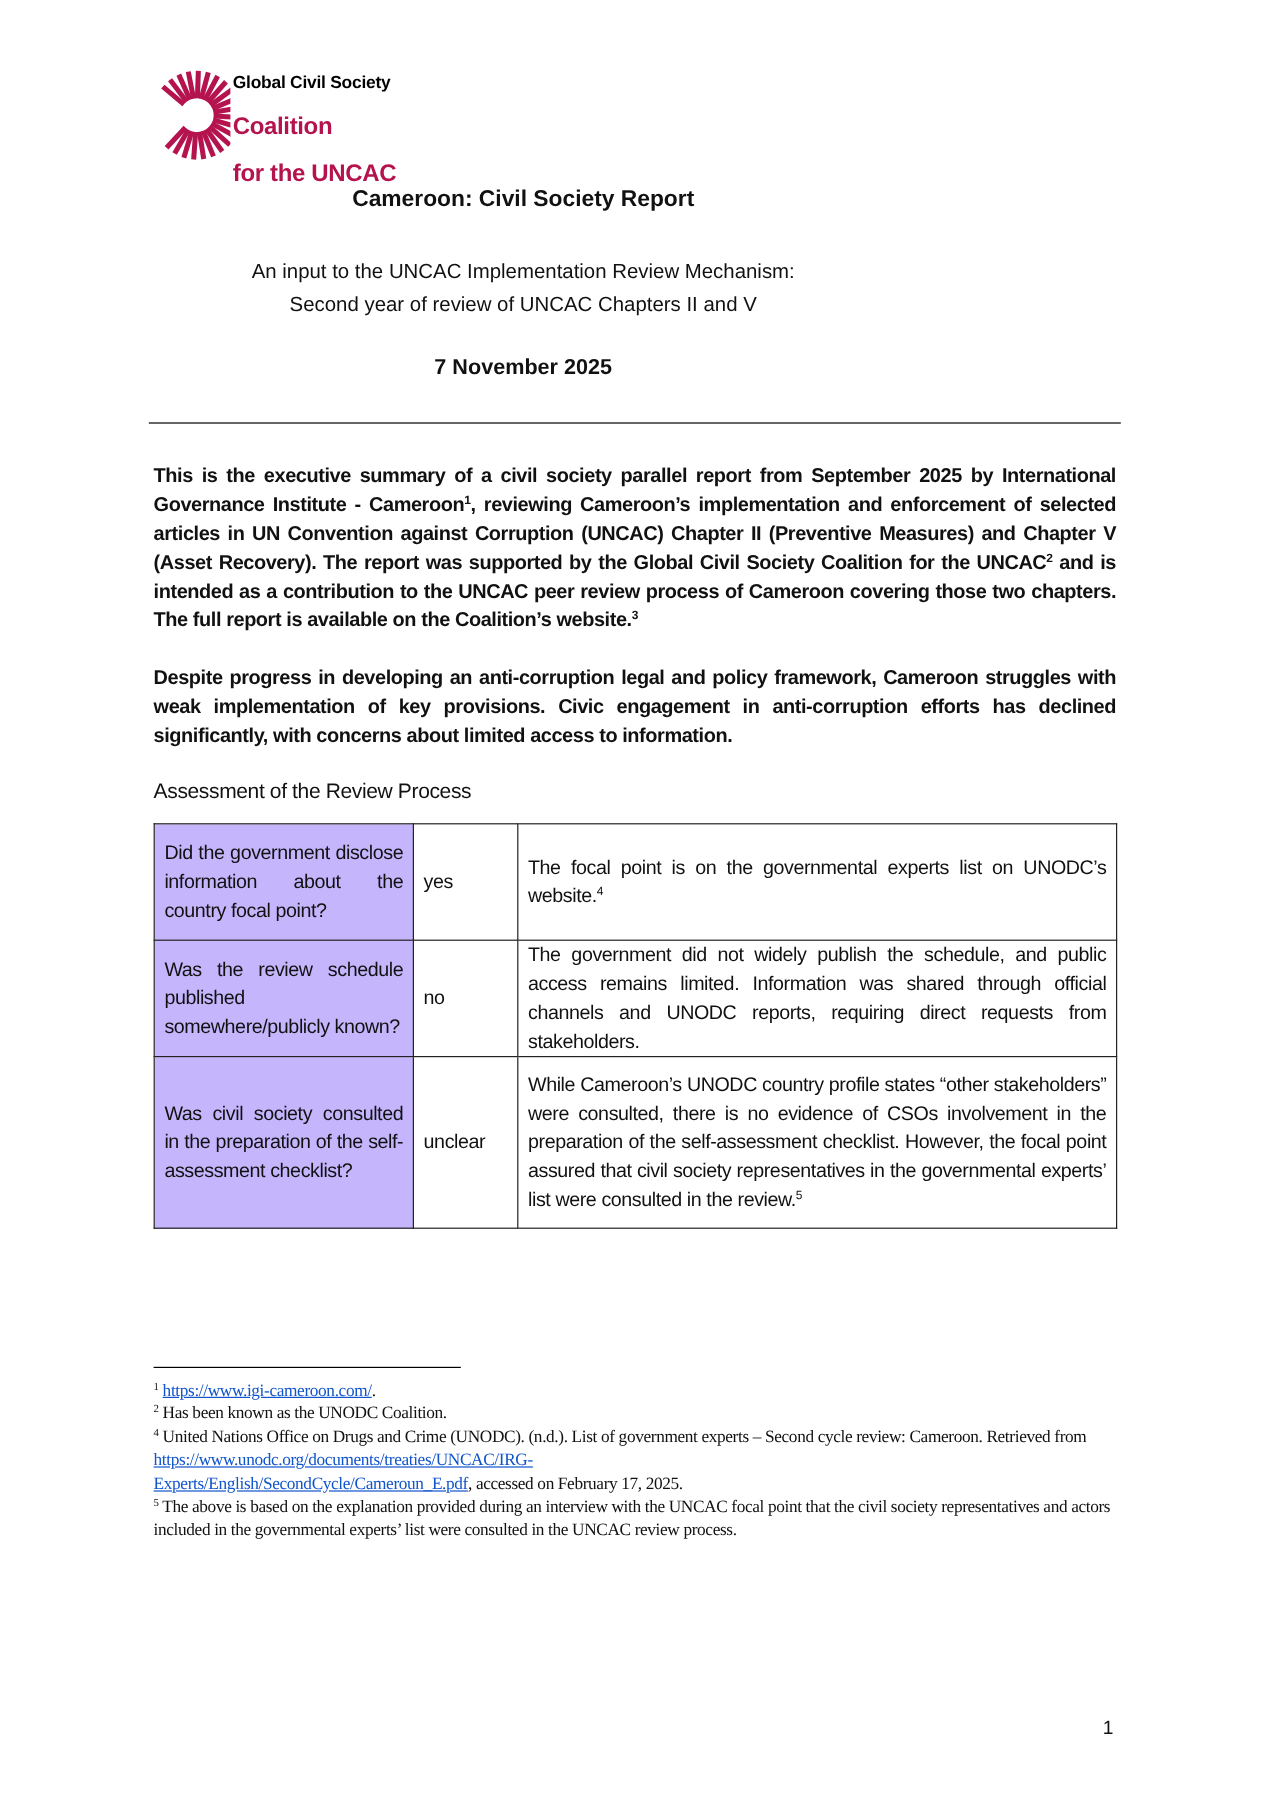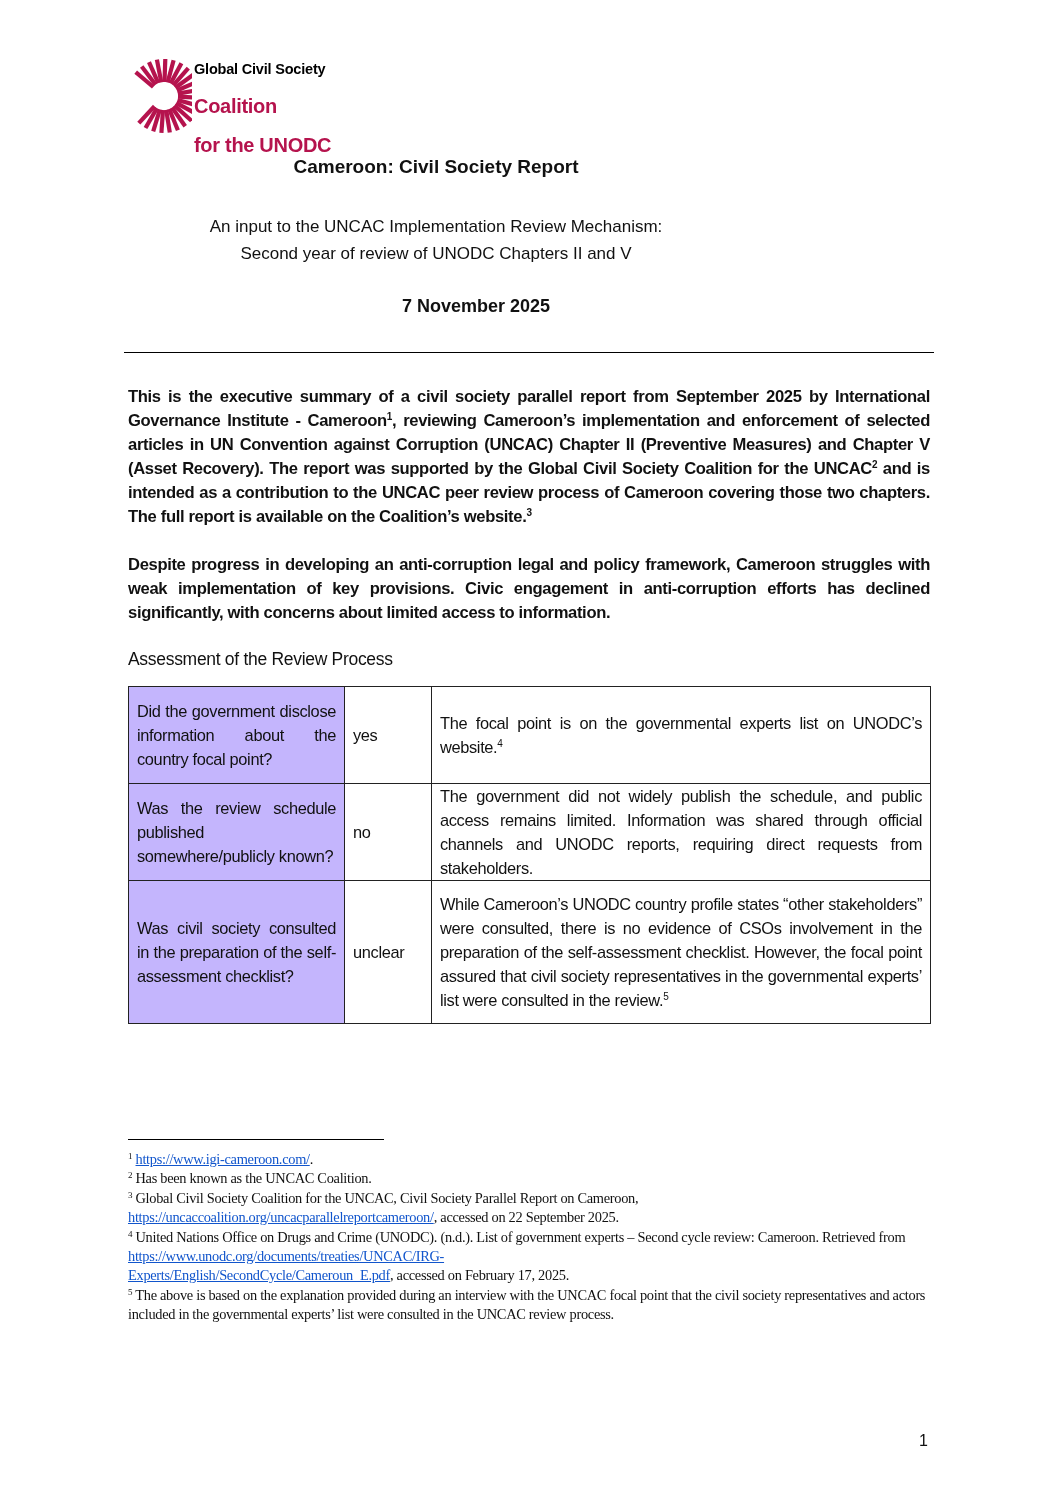--- a/index.html
+++ b/index.html
@@ -6,21 +6,21 @@
     body { width: 1058px; height: 1497px; position: relative; overflow: hidden;
            font-family: "Liberation Sans", sans-serif; color: #111; }
     .page { position: absolute; left: 0; top: 0; width: 1058px; height: 1497px; }
     .logo { position: absolute; left: 126px; top: 56px; width: 220px; height: 80px; }
     .logo-text { position: absolute; left: 68px; top: 6px; line-height: 1; }
     .logo-line1 { font-size: 14.5px; color: #000000; letter-spacing: -0.2px; font-weight: bold; }
     .logo-line2, .logo-line3 { font-size: 20px; font-weight: bold; color: #b5134d; margin-top: 19px; letter-spacing: -0.3px; }
     .title { position: absolute; left: 0; width: 872px; text-align: center; }
     .t1 { top: 156px; font-size: 19px; font-weight: bold; }
     .t2 { top: 213px; font-size: 17px; line-height: 27px; }
-    .t3 { top: 296px; font-size: 18px; font-weight: bold; padding-left: 40px; }
+    .t3 { top: 296px; font-size: 18px; font-weight: bold; }
     .hr { position: absolute; left: 124px; top: 352px; width: 810px; height: 0; border-top: 1.6px solid #000; }
     .para { position: absolute; left: 128px; width: 802px; font-size: 16.6px; line-height: 24px;
             text-align: justify; letter-spacing: -0.35px; font-weight: bold; }
     .p1 { top: 385px; }
     .p2 { top: 553px; }
     sup { font-size: 10px; line-height: 0; vertical-align: 6px; }
     .h2 { position: absolute; left: 128px; top: 649px; font-size: 17.5px; font-weight: normal; letter-spacing: -0.3px; }
     table.assess { position: absolute; left: 128px; top: 686px; width: 803px; border-collapse: collapse;
                    font-size: 16.4px; line-height: 24px; letter-spacing: -0.35px; }
     table.assess td { border: 1.3px solid #222; vertical-align: middle; padding: 0 8px; }
@@ -65,28 +65,28 @@
           <line x1="40.2" y1="53.8" x2="43.8" y2="76.5"></line>
           <line x1="37.0" y1="54.0" x2="35.4" y2="76.9"></line>
           <line x1="33.9" y1="53.4" x2="27.2" y2="75.4"></line>
           <line x1="31.0" y1="52.1" x2="19.5" y2="72.0"></line>
           <line x1="28.5" y1="50.2" x2="12.8" y2="67.1"></line>
         </g>
     </svg>
     <div class="logo-text">
       <div class="logo-line1">Global Civil Society</div>
       <div class="logo-line2">Coalition</div>
-      <div class="logo-line3">for the UNODC</div>
+      <div class="logo-line3">for the UNCAC</div>
     </div>
   </div>
 
   <div class="title t1">Cameroon: Civil Society Report</div>
   <div class="title t2">
     <div>An input to the UNCAC Implementation Review Mechanism:</div>
-    <div>Second year of review of UNODC Chapters II and V</div>
+    <div>Second year of review of UNCAC Chapters II and V</div>
   </div>
   <div class="title t3">7 November 2025</div>
 
   <div class="hr"></div>
 
   <div class="para p1"><span>This is the executive summary of a civil society parallel report from September 2025 by International Governance Institute - Cameroon</span><sup>1</sup><span>, reviewing Cameroon’s implementation and enforcement of selected articles in UN Convention against Corruption (UNCAC) Chapter II (Preventive Measures) and Chapter V (Asset Recovery). The report was supported by the Global Civil Society Coalition for the UNCAC</span><sup>2</sup><span> and is intended as a contribution to the UNCAC peer review process of Cameroon covering those two chapters. The full report is available on the Coalition’s website.</span><sup>3</sup></div>
 
   <div class="para p2">Despite progress in developing an anti-corruption legal and policy framework, Cameroon struggles with weak implementation of key provisions. Civic engagement in anti-corruption efforts has declined significantly, with concerns about limited access to information.</div>
 
   <div class="h2">Assessment of the Review Process</div>
@@ -108,20 +108,19 @@
       <td class="a">unclear</td>
       <td class="c"><span>While Cameroon’s UNODC country profile states “other stakeholders” were consulted, there is no evidence of CSOs involvement in the preparation of the self-assessment checklist. However, the focal point assured that civil society representatives in the governmental experts’ list were consulted in the review.</span><sup>5</sup></td>
     </tr>
   </tbody>
     </table>
 
   <div class="fn-rule"></div>
 
   <div class="footnotes">
     <div><sup>1</sup> <a class="link">https://www.igi-cameroon.com/</a><span>.</span></div>
-    <div><sup>2</sup> <span>Has been known as the UNCAC Coalition.</span></div>
-    <div><sup>3</sup> <span>Global Civil Society Coalition for the UNCAC, Civil Society Parallel Report on Cameroon,</span><br><a class="link">https://uncaccoalition.org/uncacparallelreportcameroon/</a><span>, accessed on 22 September 2025.</span></div>
+    <div><sup>2</sup> <span>Has been known as the UNODC Coalition.</span></div>
     <div><sup>4</sup> <span>United Nations Office on Drugs and Crime (UNODC). (n.d.). List of government experts – Second cycle review: Cameroon. Retrieved from</span> <a class="link" id="fn4link">https://www.unodc.org/documents/treaties/UNCAC/IRG-<br>Experts/English/SecondCycle/Cameroun_E.pdf</a><span>, accessed on February 17, 2025.</span></div>
     <div><sup>5</sup> <span>The above is based on the explanation provided during an interview with the UNCAC focal point that the civil society representatives and actors included in the governmental experts’ list were consulted in the UNCAC review process.</span></div>
   </div>
 
   <div class="pagenum">1</div>
 </div>
 
 </body></html>

